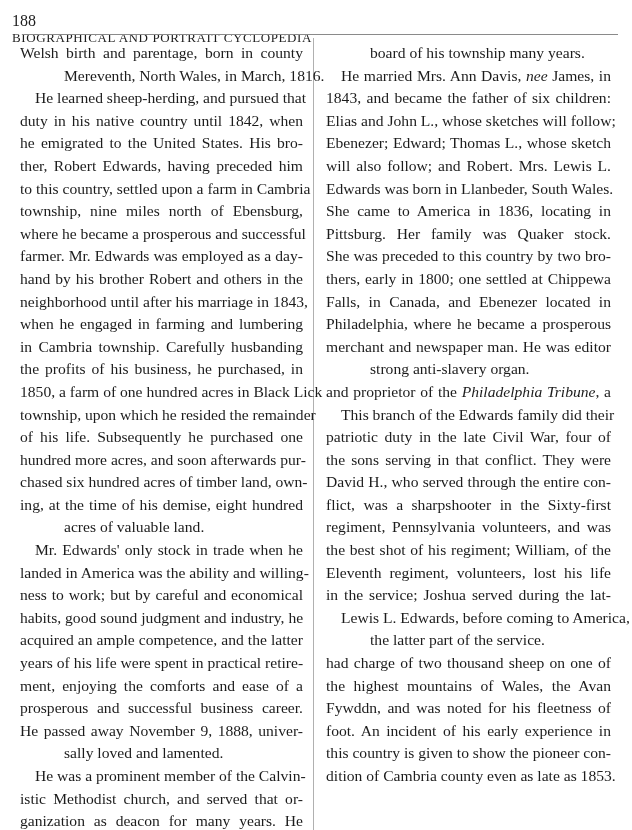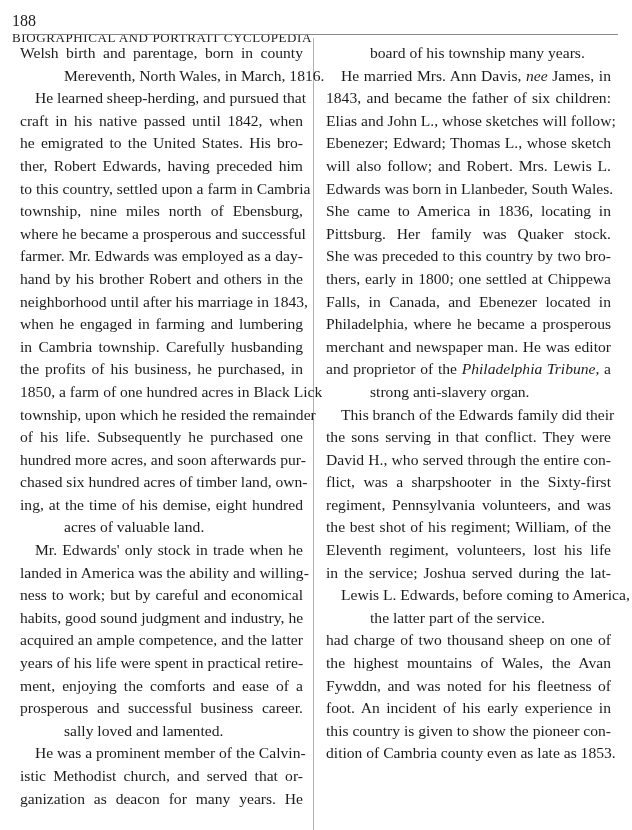--- a/index.html
+++ b/index.html
@@ -27,21 +27,21 @@
   <span class="page-num">188</span>
   <div class="running-title">BIOGRAPHICAL AND PORTRAIT CYCLOPEDIA</div>
 </div>
 <div class="rule"></div>
 <div class="divider"></div>
 
 <div class="col col-left" id="col-left">
     <div class="line">Welsh birth and parentage, born in county</div>
     <div class="line last">Mereventh, North Wales, in March, 1816.</div>
     <div class="line indent">He learned sheep-herding, and pursued that</div>
-    <div class="line">craft in his native passed until 1842, when</div>
+    <div class="line">duty in his native country until 1842, when</div>
     <div class="line">he emigrated to the United States.  His bro-</div>
     <div class="line">ther, Robert Edwards, having preceded him</div>
     <div class="line">to this country, settled upon a farm in Cambria</div>
     <div class="line">township, nine miles north of Ebensburg,</div>
     <div class="line">where he became a prosperous and successful</div>
     <div class="line">farmer.  Mr. Edwards was employed as a day-</div>
     <div class="line">hand by his brother Robert and others in the</div>
     <div class="line">neighborhood until after his marriage in 1843,</div>
     <div class="line">when he engaged in farming and lumbering</div>
     <div class="line">in Cambria township.  Carefully husbanding</div>
@@ -54,43 +54,45 @@
     <div class="line">ing, at the time of his demise, eight hundred</div>
     <div class="line last">acres of valuable land.</div>
     <div class="line indent">Mr. Edwards' only stock in trade when he</div>
     <div class="line">landed in America was the ability and willing-</div>
     <div class="line">ness to work; but by careful and economical</div>
     <div class="line">habits, good sound judgment and industry, he</div>
     <div class="line">acquired an ample competence, and the latter</div>
     <div class="line">years of his life were spent in practical retire-</div>
     <div class="line">ment, enjoying the comforts and ease of a</div>
     <div class="line">prosperous and successful business career.</div>
+    <div class="line">He passed away November 9, 1888, univer-</div>
     <div class="line last">sally loved and lamented.</div>
     <div class="line indent">He was a prominent member of the Calvin-</div>
     <div class="line">istic Methodist church, and served that or-</div>
     <div class="line">ganization as deacon for many years.  He</div>
   </div>
 <div class="col col-right" id="col-right">
     <div class="line last">board of his township many years.</div>
     <div class="line indent">He married Mrs. Ann Davis, <i>nee</i> James, in</div>
     <div class="line">1843, and became the father of six children:</div>
     <div class="line">Elias and John L., whose sketches will follow;</div>
     <div class="line">Ebenezer; Edward; Thomas L., whose sketch</div>
     <div class="line">will also follow; and Robert.  Mrs. Lewis L.</div>
     <div class="line">Edwards was born in Llanbeder, South Wales.</div>
     <div class="line">She came to America in 1836, locating in</div>
     <div class="line">Pittsburg.  Her family was Quaker stock.</div>
     <div class="line">She was preceded to this country by two bro-</div>
     <div class="line">thers, early in 1800; one settled at Chippewa</div>
     <div class="line">Falls, in Canada, and Ebenezer located in</div>
     <div class="line">Philadelphia, where he became a prosperous</div>
     <div class="line">merchant and newspaper man.  He was editor</div>
+    <div class="line last">strong anti-slavery organ.</div>
     <div class="line">and proprietor of the <i>Philadelphia Tribune</i>, a</div>
-    <div class="line last">strong anti-slavery organ.</div>
     <div class="line indent">This branch of the Edwards family did their</div>
+    <div class="line">patriotic duty in the late Civil War, four of</div>
     <div class="line">the sons serving in that conflict.  They were</div>
     <div class="line">David H., who served through the entire con-</div>
     <div class="line">flict, was a sharpshooter in the Sixty-first</div>
     <div class="line">regiment, Pennsylvania volunteers, and was</div>
     <div class="line">the best shot of his regiment; William, of the</div>
     <div class="line">Eleventh regiment, volunteers, lost his life</div>
     <div class="line">in the service; Joshua served during the lat-</div>
     <div class="line indent">Lewis L. Edwards, before coming to America,</div>
     <div class="line last">the latter part of the service.</div>
     <div class="line">had charge of two thousand sheep on one of</div>

